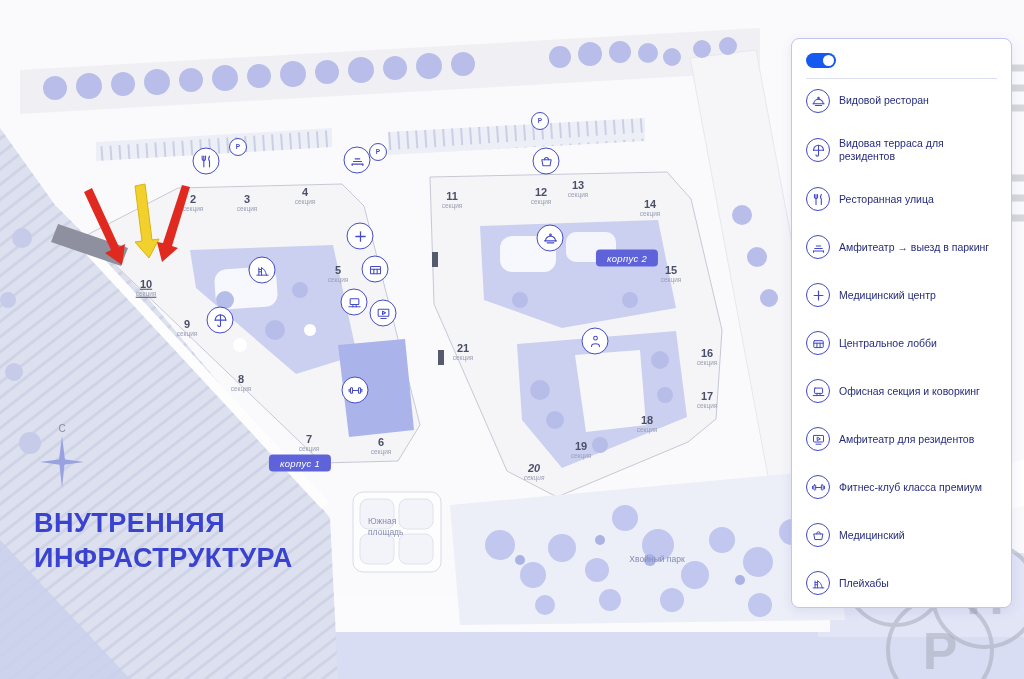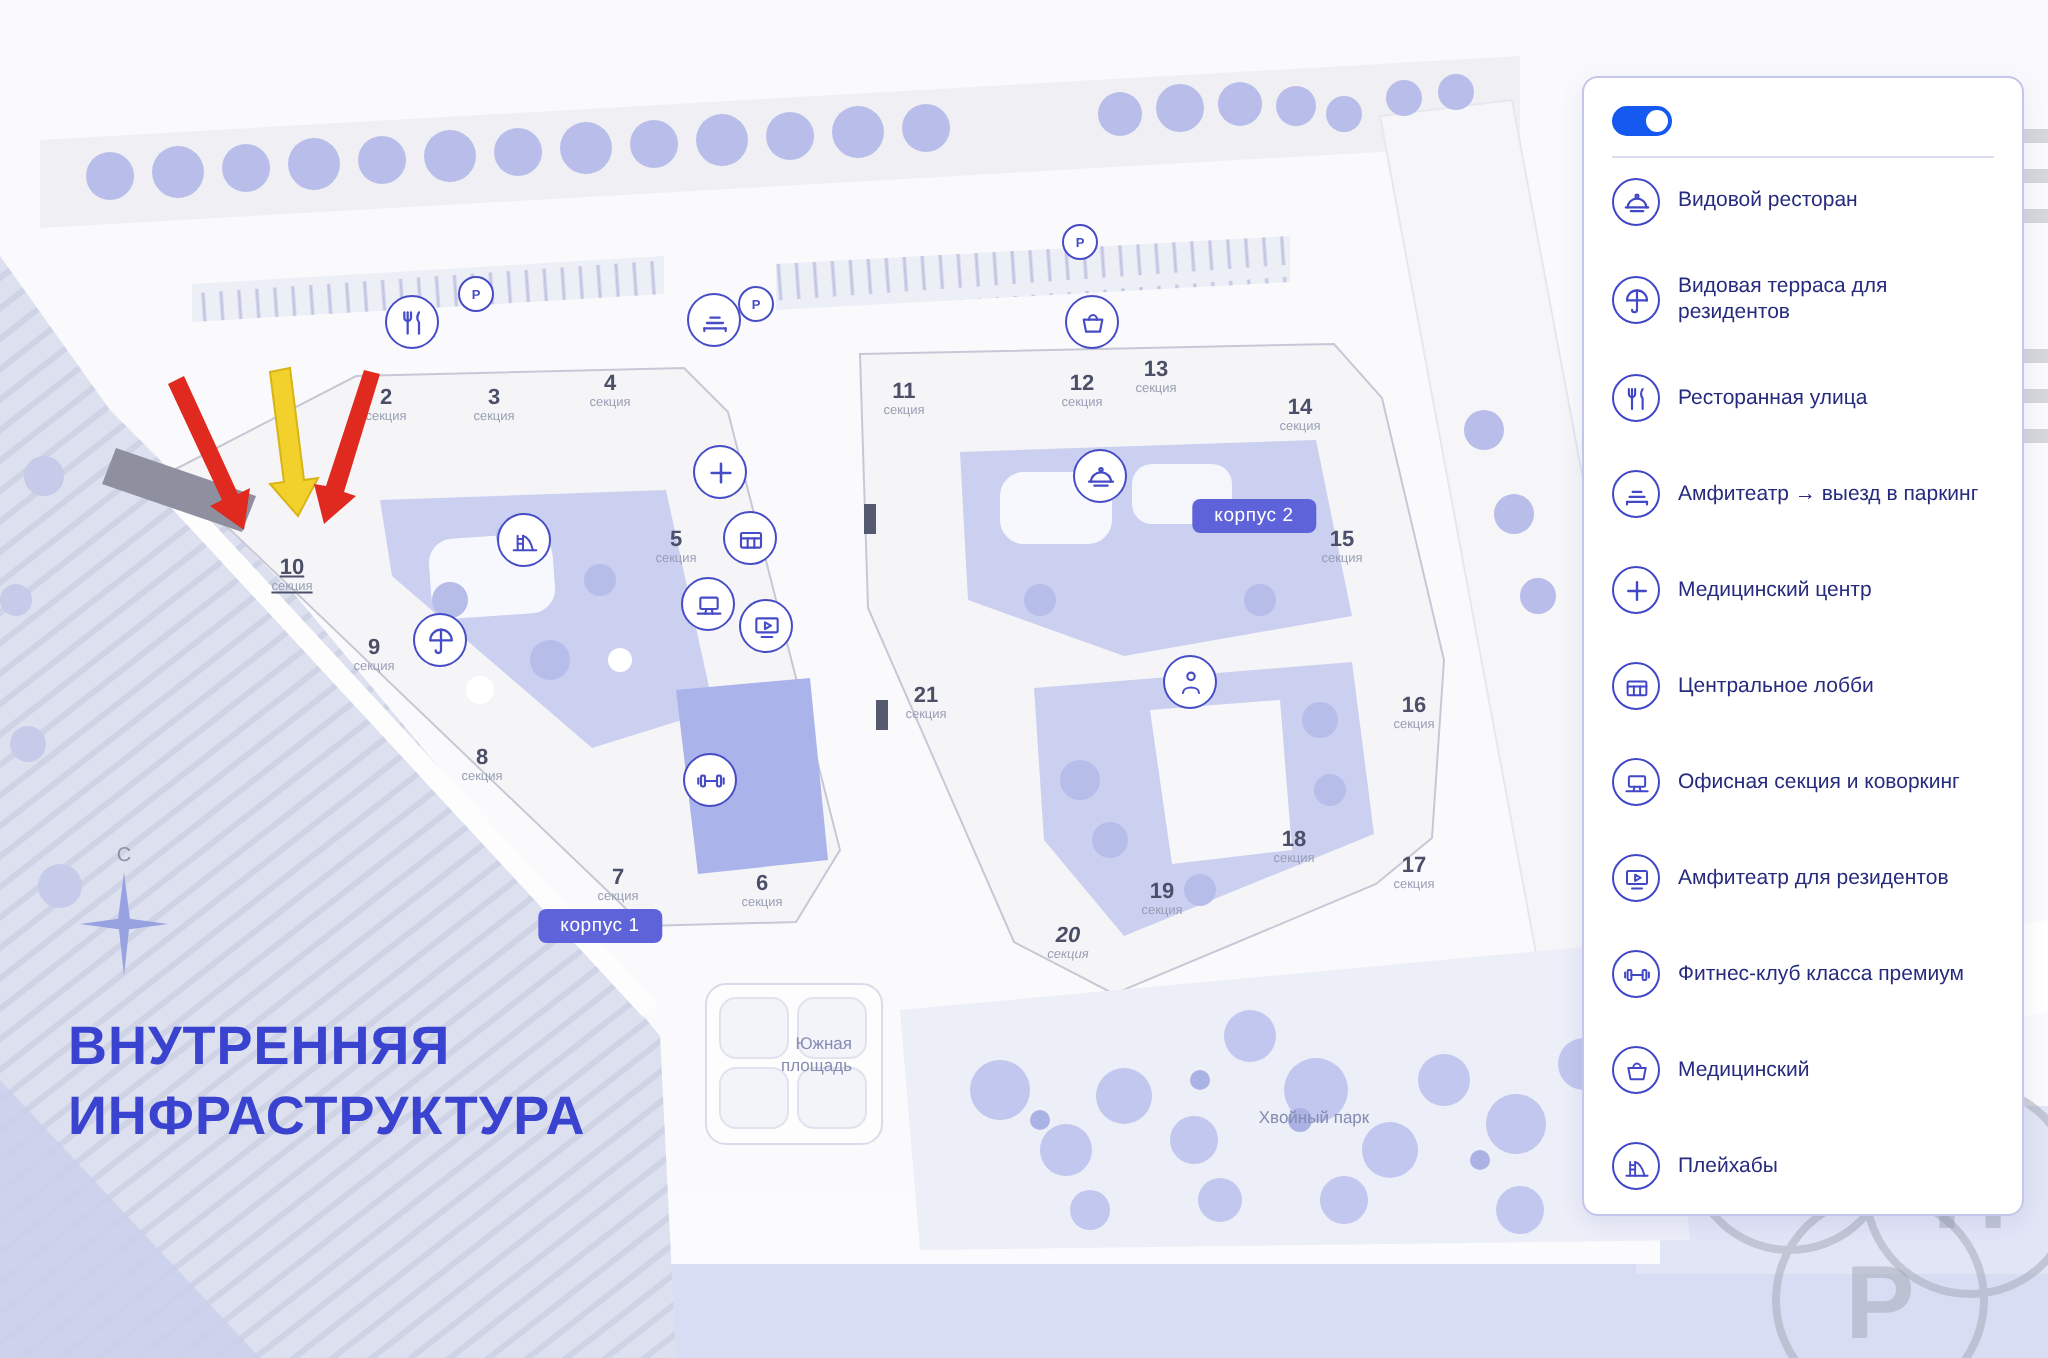--- a/index.html
+++ b/index.html
@@ -17,23 +17,23 @@
   .sec-sub{font-size:6.5px;color:#989eb4;margin-top:1px;line-height:1;}
 
   .marker{position:absolute;transform:translate(-50%,-50%);width:27px;height:27px;
           background:#fff;border:1.5px solid #464cc6;border-radius:50%;color:#464cc6;
           display:flex;align-items:center;justify-content:center;box-sizing:border-box;}
   .marker svg{width:16px;height:16px;display:block;}
   .marker.small{width:18px;height:18px;border-width:1.2px;}
   .marker.small svg{width:12px;height:12px;}
 
   .korpus-badge{position:absolute;transform:translate(-50%,-50%);background:#5e63d9;color:#fff;
-          font-size:9.5px;padding:3px 11px;border-radius:4px;z-index:7;white-space:nowrap;letter-spacing:.3px;}
+          font-size:9.5px;padding:3px 11px;border-radius:4px;z-index:7;white-space:nowrap;letter-spacing:.3px;font-style:italic;}
   .area-label{position:absolute;transform:translate(-50%,-50%);font-size:8.5px;color:#858cb2;
-          text-align:right;z-index:5;line-height:1.25;}
+          text-align:left;z-index:5;line-height:1.25;}
   .area-label.narrow{width:58px;}
   .compass-label{position:absolute;transform:translate(-50%,-50%);font-size:10px;color:#8b8f9f;z-index:5;}
 
   .plan-title{position:absolute;left:34px;top:506px;z-index:9;color:#3a43cf;font-weight:bold;
           font-size:27px;line-height:1.28;letter-spacing:.5px;}
 
   .legend{position:absolute;left:791px;top:38px;width:221px;min-height:428px;background:#ffffff;
           border:1px solid #c3c6ea;border-radius:8px;box-shadow:0 3px 12px rgba(60,70,160,.10);
           padding:12px 14px;box-sizing:border-box;z-index:20;}
   .legend-header{border-bottom:1px solid #dcdff0;padding:2px 0 10px 0;}
@@ -360,21 +360,21 @@
         <div class="sec-sub">секция</div>
       </div>
       <div class="section" style="left: 671px; top: 274px;">
         <div class="sec-num">15</div>
         <div class="sec-sub">секция</div>
       </div>
       <div class="section" style="left: 707px; top: 357px;">
         <div class="sec-num">16</div>
         <div class="sec-sub">секция</div>
       </div>
-      <div class="section" style="left: 707px; top: 400px; margin-top: 37px;">
+      <div class="section" style="left: 707px; top: 400px;">
         <div class="sec-num">17</div>
         <div class="sec-sub">секция</div>
       </div>
       <div class="section" style="left: 647px; top: 424px;">
         <div class="sec-num">18</div>
         <div class="sec-sub">секция</div>
       </div>
       <div class="section" style="left: 581px; top: 450px;">
         <div class="sec-num">19</div>
         <div class="sec-sub">секция</div>

